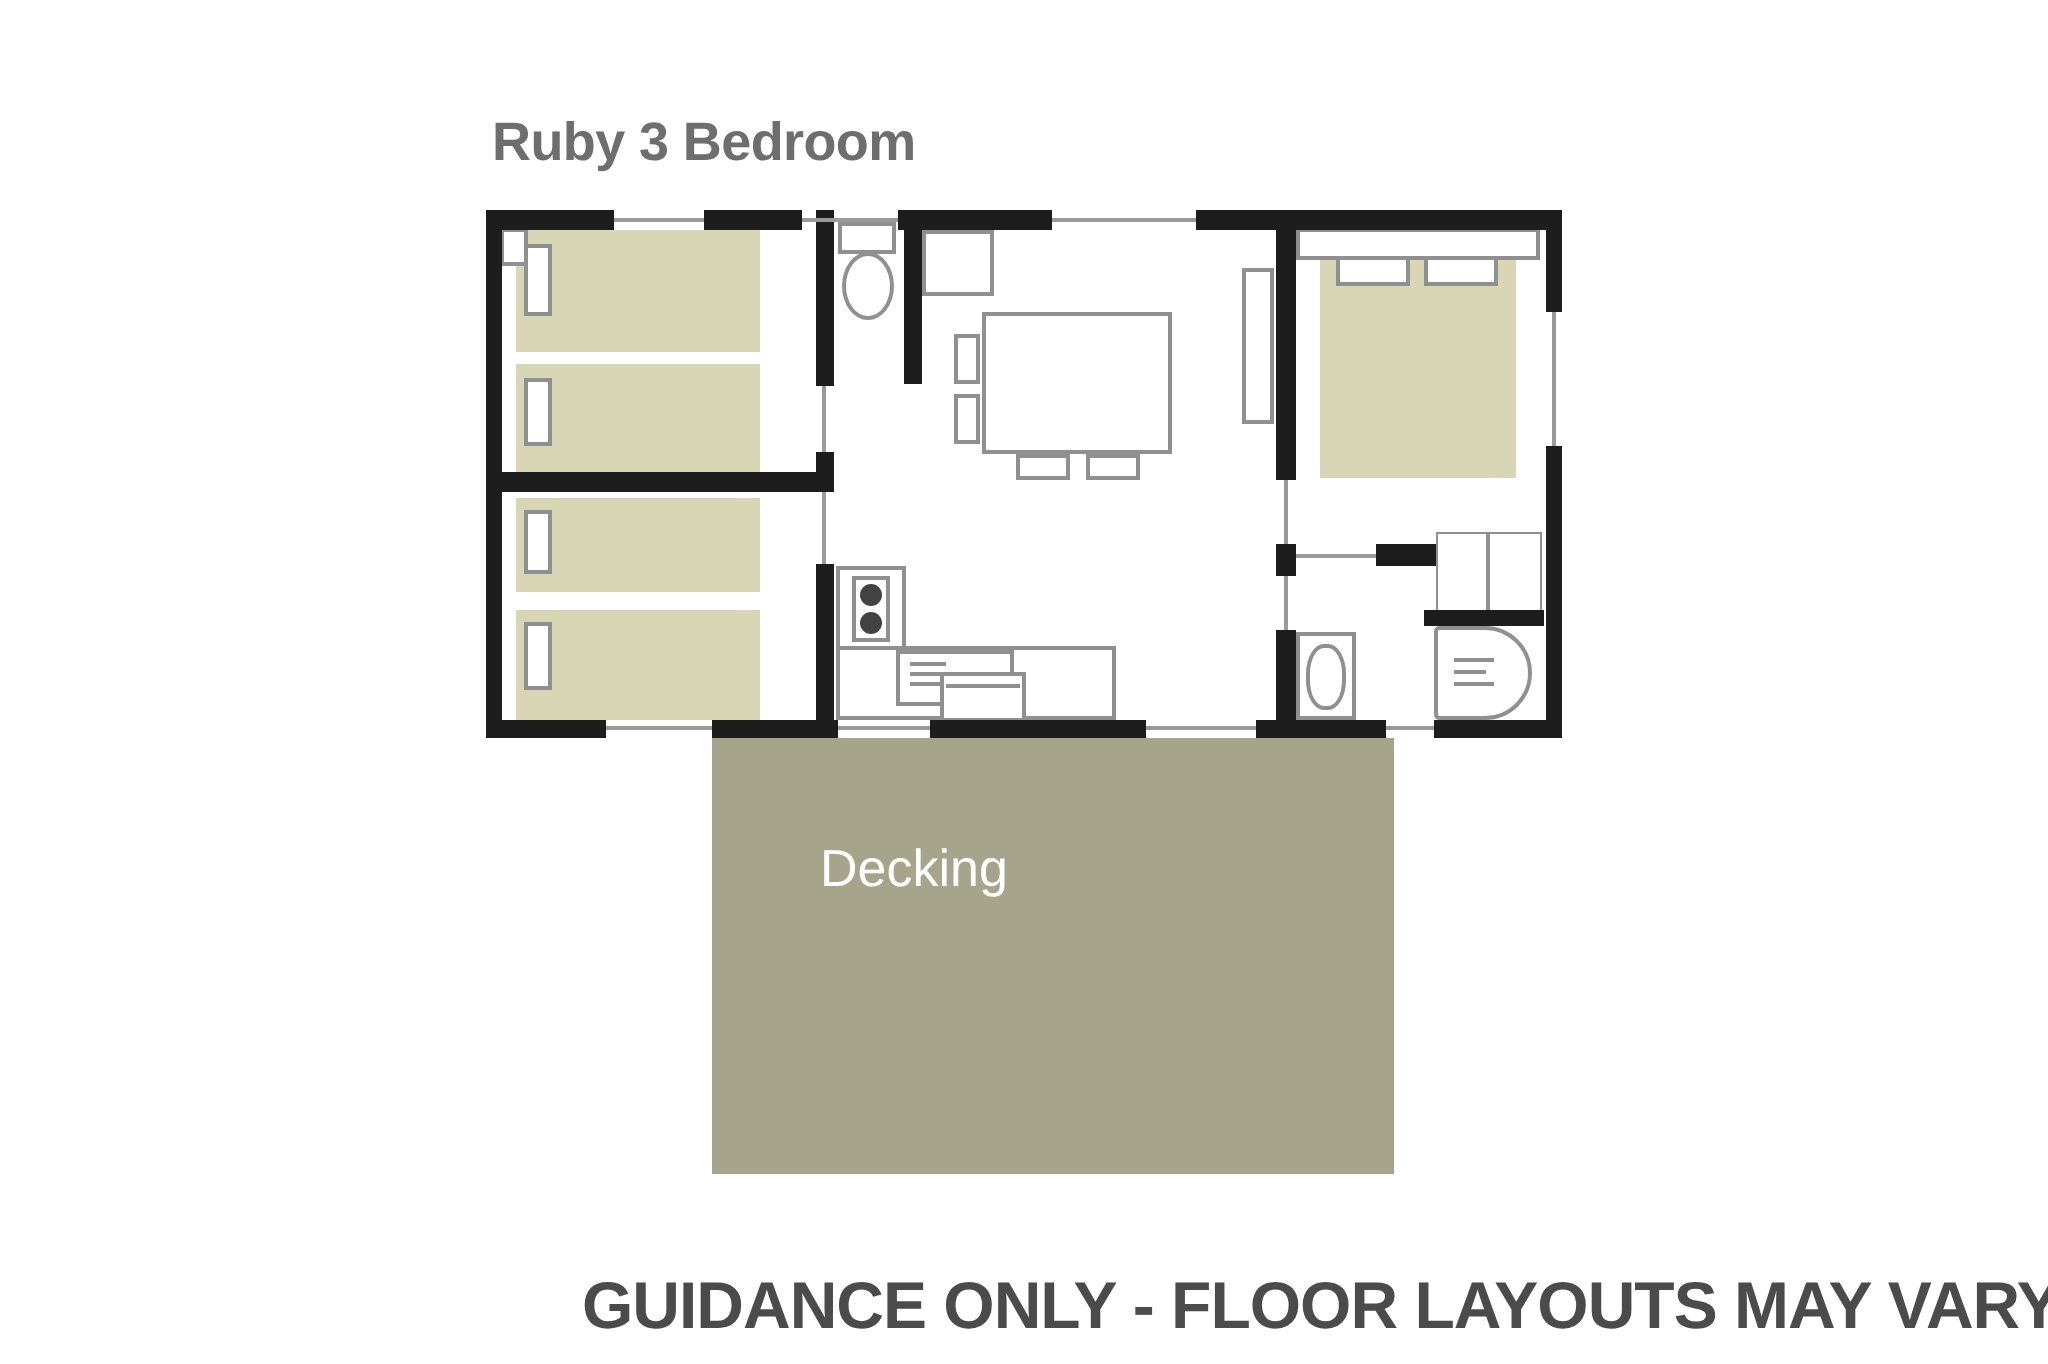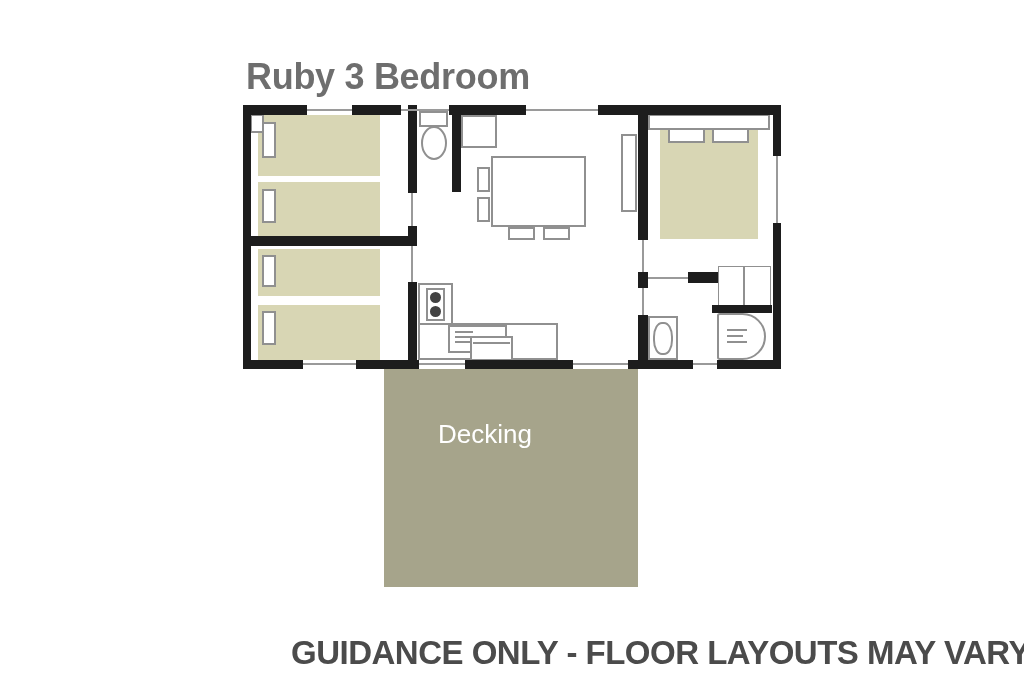--- a/index.html
+++ b/index.html
@@ -9,22 +9,22 @@
   }
   #stage{position:relative;width:1024px;height:682px;background:#ffffff;overflow:hidden;
          font-family:"Liberation Sans",sans-serif}
   #stage div{position:absolute;box-sizing:border-box}
   .w{background:var(--wall)}
   .wl{background:var(--win)}
   .bed{background:var(--bed)}
   .f{background:#ffffff;border:2px solid var(--ol)}
   .thin{background:var(--ol)}
   .burner{background:#424242;border-radius:50%}
-  #title{left:246px;top:56px;font-size:36px;font-weight:700;letter-spacing:-0.3px;color:var(--title-c)}
-  #deck{left:384px;top:369px;width:254px;height:218px;background:var(--deck)}
+  #title{left:246px;top:56px;font-size:27px;font-weight:700;letter-spacing:-0.3px;color:var(--title-c)}
+  #deck{left:356px;top:369px;width:341px;height:218px;background:var(--deck)}
   #deck-label{left:54px;top:50px;font-size:26px;color:var(--deck-text)}
   #disclaimer{left:291px;top:634px;font-size:33px;font-weight:700;letter-spacing:-0.5px;
               white-space:nowrap;color:var(--disc-c)}
 </style>
 </head>
 <body>
 
 <div id="stage">
 
   <div id="deck">

